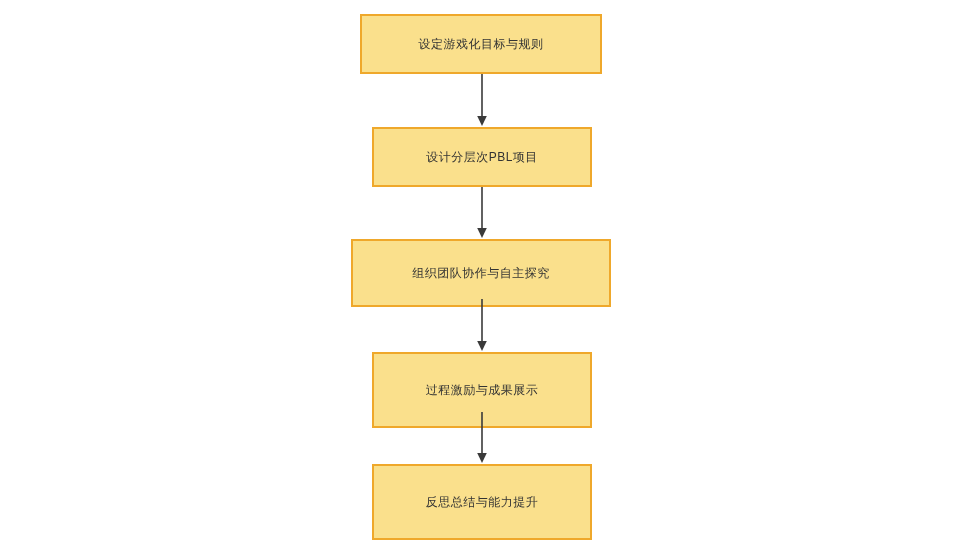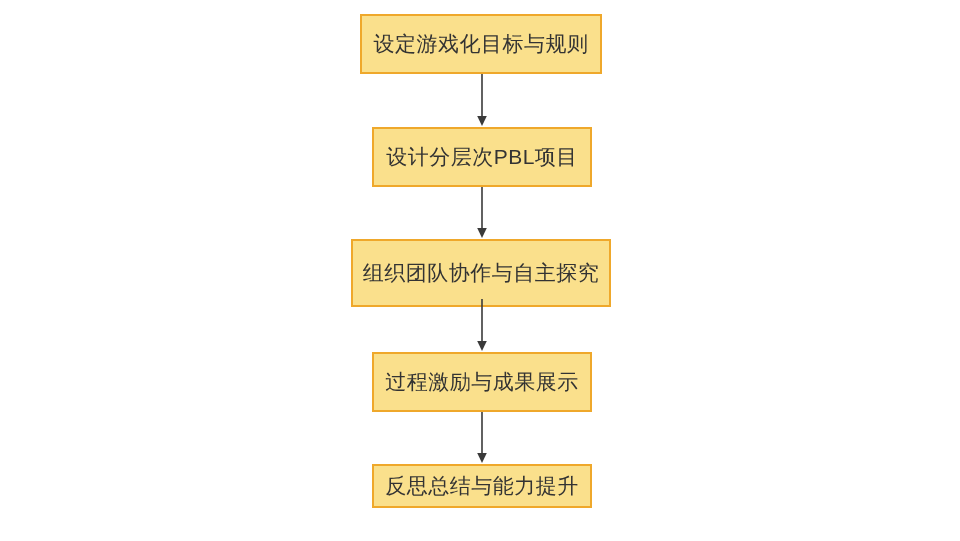--- a/index.html
+++ b/index.html
@@ -22,21 +22,21 @@
   }
   .flow-node {
     position: absolute;
     box-sizing: border-box;
     background: #fae08c;
     border: 2px solid #efa82b;
     color: #333333;
     display: flex;
     align-items: center;
     justify-content: center;
-    font-size: 21px;
+    font-size: 12px;
     line-height: 1.2;
     letter-spacing: 0.5px;
     white-space: nowrap;
     text-align: center;
   }
   .flow-node .node-label {
     display: block;
   }
   .connector {
     position: absolute;
@@ -77,28 +77,28 @@
     <span class="node-label">组织团队协作与自主探究</span>
   </div>
 
   <div class="connector" style="left: 475px; top: 299px; height: 53px;">
     <svg width="14" height="53" viewBox="0 0 14 53">
       <line x1="7" y1="0" x2="7" y2="44" stroke="#3a3a3a" stroke-width="1.6"></line>
       <polygon points="7,52 2.2,42 11.8,42" fill="#3a3a3a"></polygon>
     </svg>
   </div>
 
-  <div class="flow-node" style="left: 372px; top: 352px; width: 220px; height: 60px; background: rgb(250, 224, 140); border-color: rgb(239, 168, 43); color: rgb(51, 51, 51);">
+  <div class="flow-node" style="left: 372px; top: 352px; width: 220px; height: 76px; background: rgb(250, 224, 140); border-color: rgb(239, 168, 43); color: rgb(51, 51, 51);">
     <span class="node-label">过程激励与成果展示</span>
   </div>
 
   <div class="connector" style="left: 475px; top: 412px; height: 52px;">
     <svg width="14" height="52" viewBox="0 0 14 52">
       <line x1="7" y1="0" x2="7" y2="43" stroke="#3a3a3a" stroke-width="1.6"></line>
       <polygon points="7,51 2.2,41 11.8,41" fill="#3a3a3a"></polygon>
     </svg>
   </div>
 
-  <div class="flow-node" style="left: 372px; top: 464px; width: 220px; height: 44px; background: rgb(250, 224, 140); border-color: rgb(239, 168, 43); color: rgb(51, 51, 51);">
+  <div class="flow-node" style="left: 372px; top: 464px; width: 220px; height: 76px; background: rgb(250, 224, 140); border-color: rgb(239, 168, 43); color: rgb(51, 51, 51);">
     <span class="node-label">反思总结与能力提升</span>
   </div>
 
 </div>
 
 </body></html>

